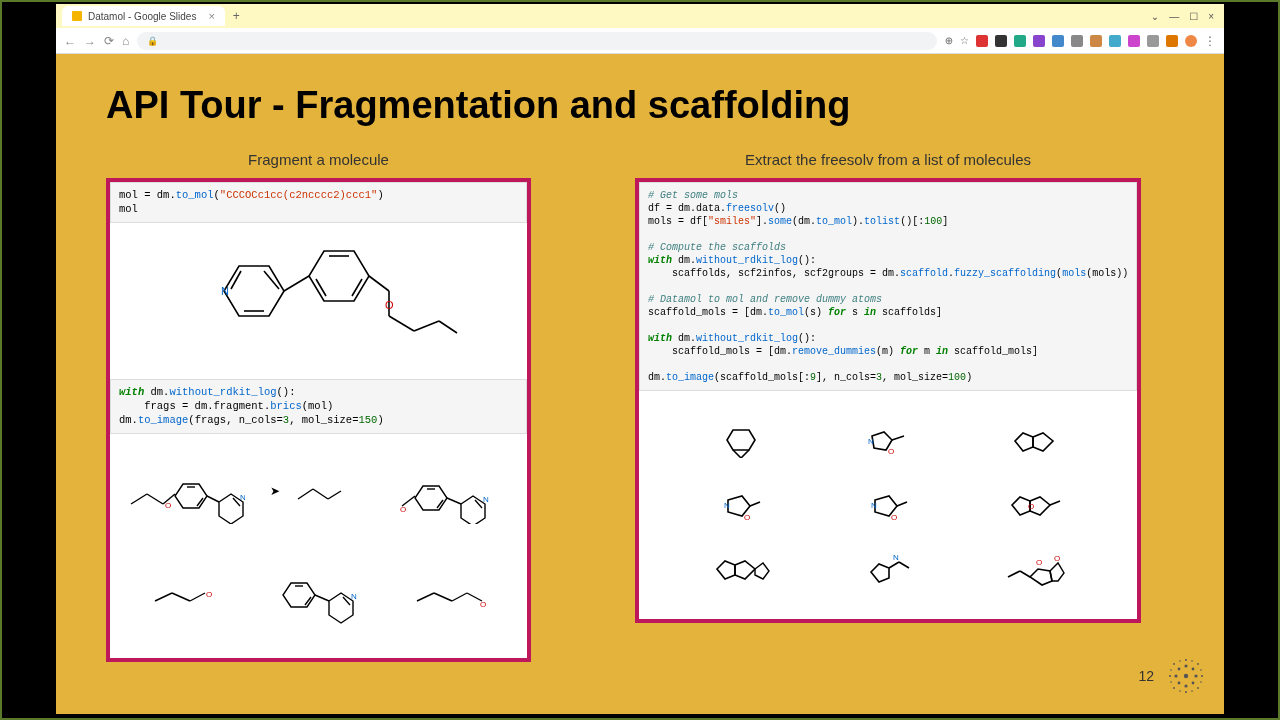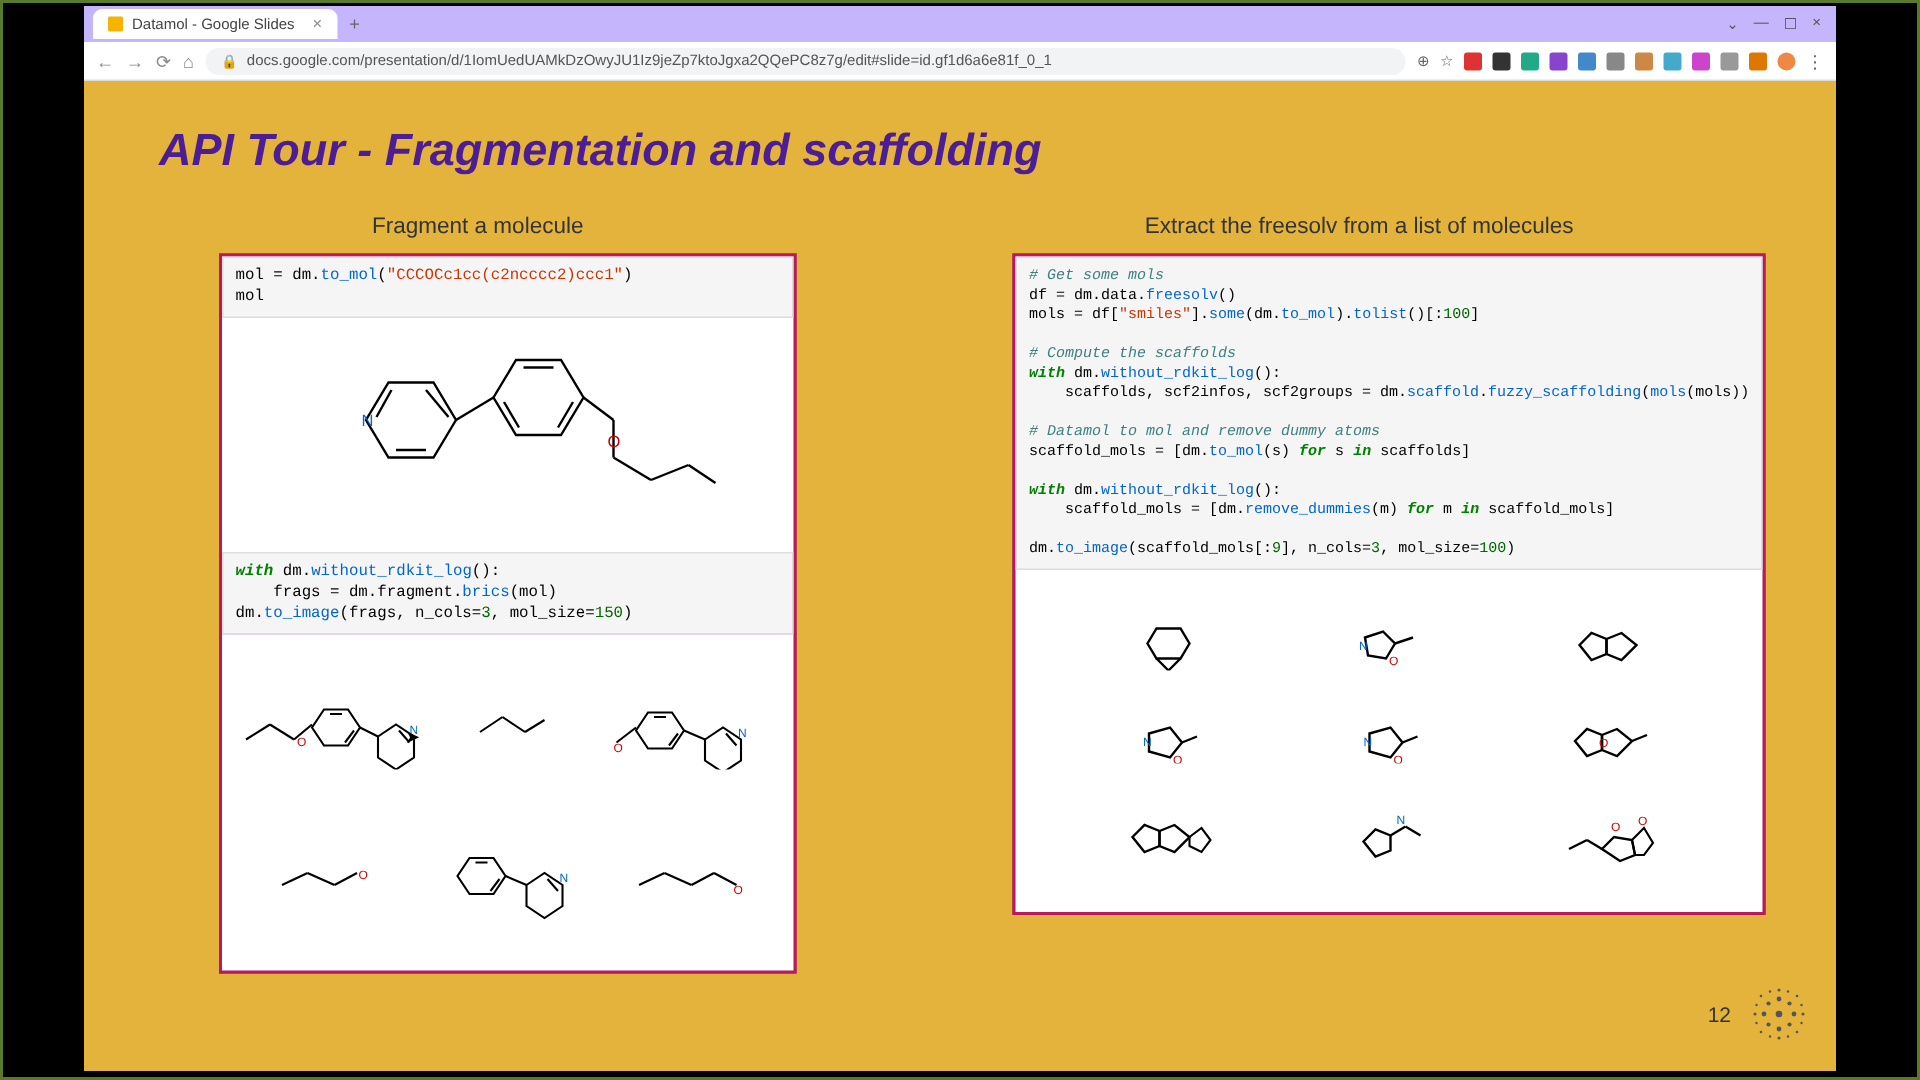--- a/index.html
+++ b/index.html
@@ -1,36 +1,36 @@
 <!DOCTYPE html>
 <html><head>
 <meta charset="utf-8">
 <style>
 * { margin: 0; padding: 0; box-sizing: border-box; }
 body { font-family: Arial, sans-serif; background: #000; width: 1280px; height: 720px; overflow: hidden; position: relative; }
 .outer-border { position: absolute; inset: 0; border: 2px solid #5a7a2a; }
 .browser { position: absolute; top: 4px; left: 56px; right: 56px; bottom: 6px; background: #fff; display: flex; flex-direction: column; }
-.tab-bar { height: 24px; background: #c4b5fd; display: flex; align-items: center; padding-left: 6px; }
+.tab-bar { height: 24px; background: #fef9c3; display: flex; align-items: center; padding-left: 6px; }
 .tab { background: #fff; height: 20px; display: flex; align-items: center; padding: 0 10px; border-radius: 6px 6px 0 0; font-size: 10px; color: #444; gap: 6px; }
 .tab-favicon { width: 10px; height: 10px; background: #f4b400; border-radius: 1px; }
 .tab-close { font-size: 11px; color: #888; margin-left: 6px; }
 .new-tab { margin-left: 8px; font-size: 12px; color: #666; }
 .window-controls { margin-left: auto; display: flex; gap: 10px; padding-right: 10px; font-size: 10px; color: #555; }
 .addr-bar { height: 26px; background: #fff; border-bottom: 1px solid #ddd; display: flex; align-items: center; padding: 0 8px; gap: 8px; }
 .nav-btn { color: #888; font-size: 12px; }
 .url-field { flex: 1; display: flex; align-items: center; gap: 6px; font-size: 10px; color: #555; background: #f1f3f4; height: 18px; border-radius: 9px; padding: 0 10px; }
 .lock { font-size: 9px; }
 .ext-icons { display: flex; gap: 7px; align-items: center; }
 .ext-icon { width: 12px; height: 12px; border-radius: 2px; }
 .slide-canvas { flex: 1; background: #e4b33b; position: relative; padding: 30px 50px; }
-.slide-title { font-size: 30px; font-weight: bold; color: #4c1d95; margin-bottom: 24px; font-style: italic; }
+.slide-title { font-size: 38px; font-weight: bold; color: #000000; margin-bottom: 24px; }
 .columns { display: flex; gap: 104px; }
 .col { flex: 1; }
 .col-title { text-align: center; font-size: 15px; color: #333; margin-bottom: 10px; }
-.panel { background: #701a75; border: 2px solid #be185d; margin-left: 40px; }
+.panel { background: #14532d; border: 4px solid #be185d; }
 .code-block { background: #f5f5f5; border: 1px solid #ddd; padding: 6px 8px; font-family: 'Courier New', monospace; font-size: 10.5px; line-height: 1.3; white-space: pre; overflow: hidden; }
 .img-area { background: #fff; padding: 8px; display: flex; justify-content: center; }
 .mol-svg { display: block; }
 .frag-grid { display: grid; grid-template-columns: repeat(3, 1fr); gap: 4px; padding: 10px; background: #fff; }
 .frag-cell { height: 100px; display: flex; align-items: center; justify-content: center; }
 .scaf-grid { display: grid; grid-template-columns: repeat(3, 1fr); gap: 4px; padding: 20px 30px; background: #fff; }
 .scaf-cell { height: 60px; display: flex; align-items: center; justify-content: center; }
 .cursor { position: absolute; left: 214px; top: 430px; font-size: 12px; color: #000; pointer-events: none; }
 .page-num { position: absolute; right: 70px; bottom: 30px; font-size: 14px; color: #333; margin-left: 20px; }
 .logo-dots { position: absolute; right: 18px; bottom: 18px; width: 40px; height: 40px; }
@@ -61,21 +61,20 @@
     </div>
   </div>
 
   <div class="addr-bar">
     <span class="nav-btn">←</span>
     <span class="nav-btn">→</span>
     <span class="nav-btn">⟳</span>
     <span class="nav-btn">⌂</span>
     <div class="url-field">
       <span class="lock">🔒</span>
-      <span>docs.google.com/presentation/d/1IomUedUAMkDzOwyJU1Iz9jeZp7ktoJgxa2QQePC8z7g/edit#slide=id.gf1d6a6e81f_0_1</span>
     </div>
     <div class="ext-icons">
       <span style="font-size:10px;color:#666">⊕</span>
       <span style="font-size:10px;color:#666">☆</span>
       <div class="ext-icon" style="background:#d33"></div>
       <div class="ext-icon" style="background:#333"></div>
       <div class="ext-icon" style="background:#2a8"></div>
       <div class="ext-icon" style="background:#84c"></div>
       <div class="ext-icon" style="background:#48c"></div>
       <div class="ext-icon" style="background:#888"></div>

